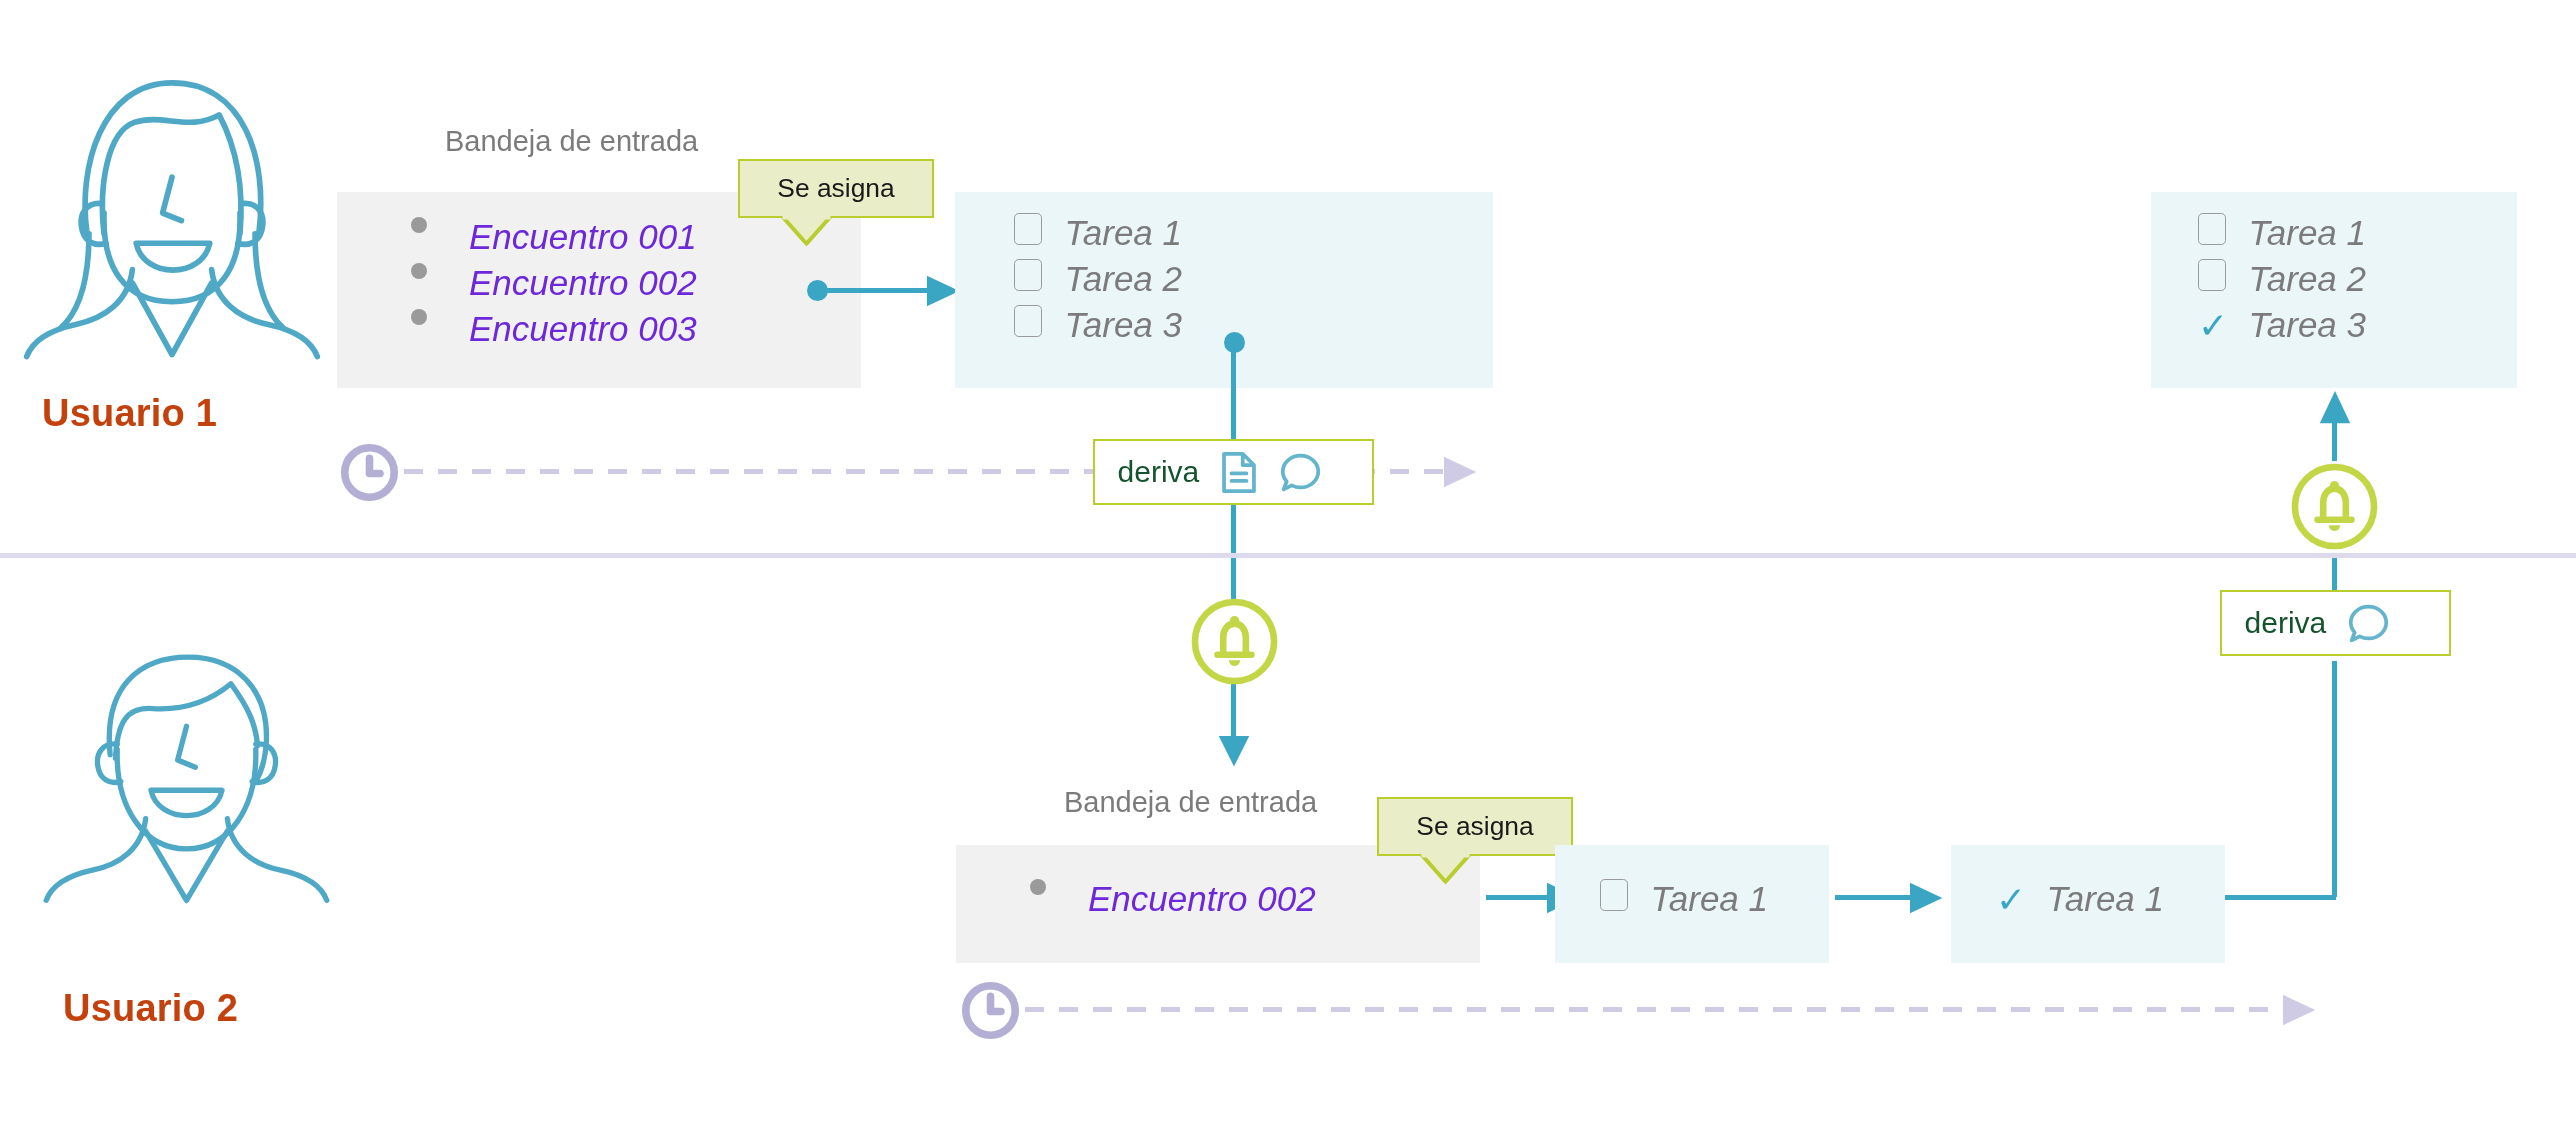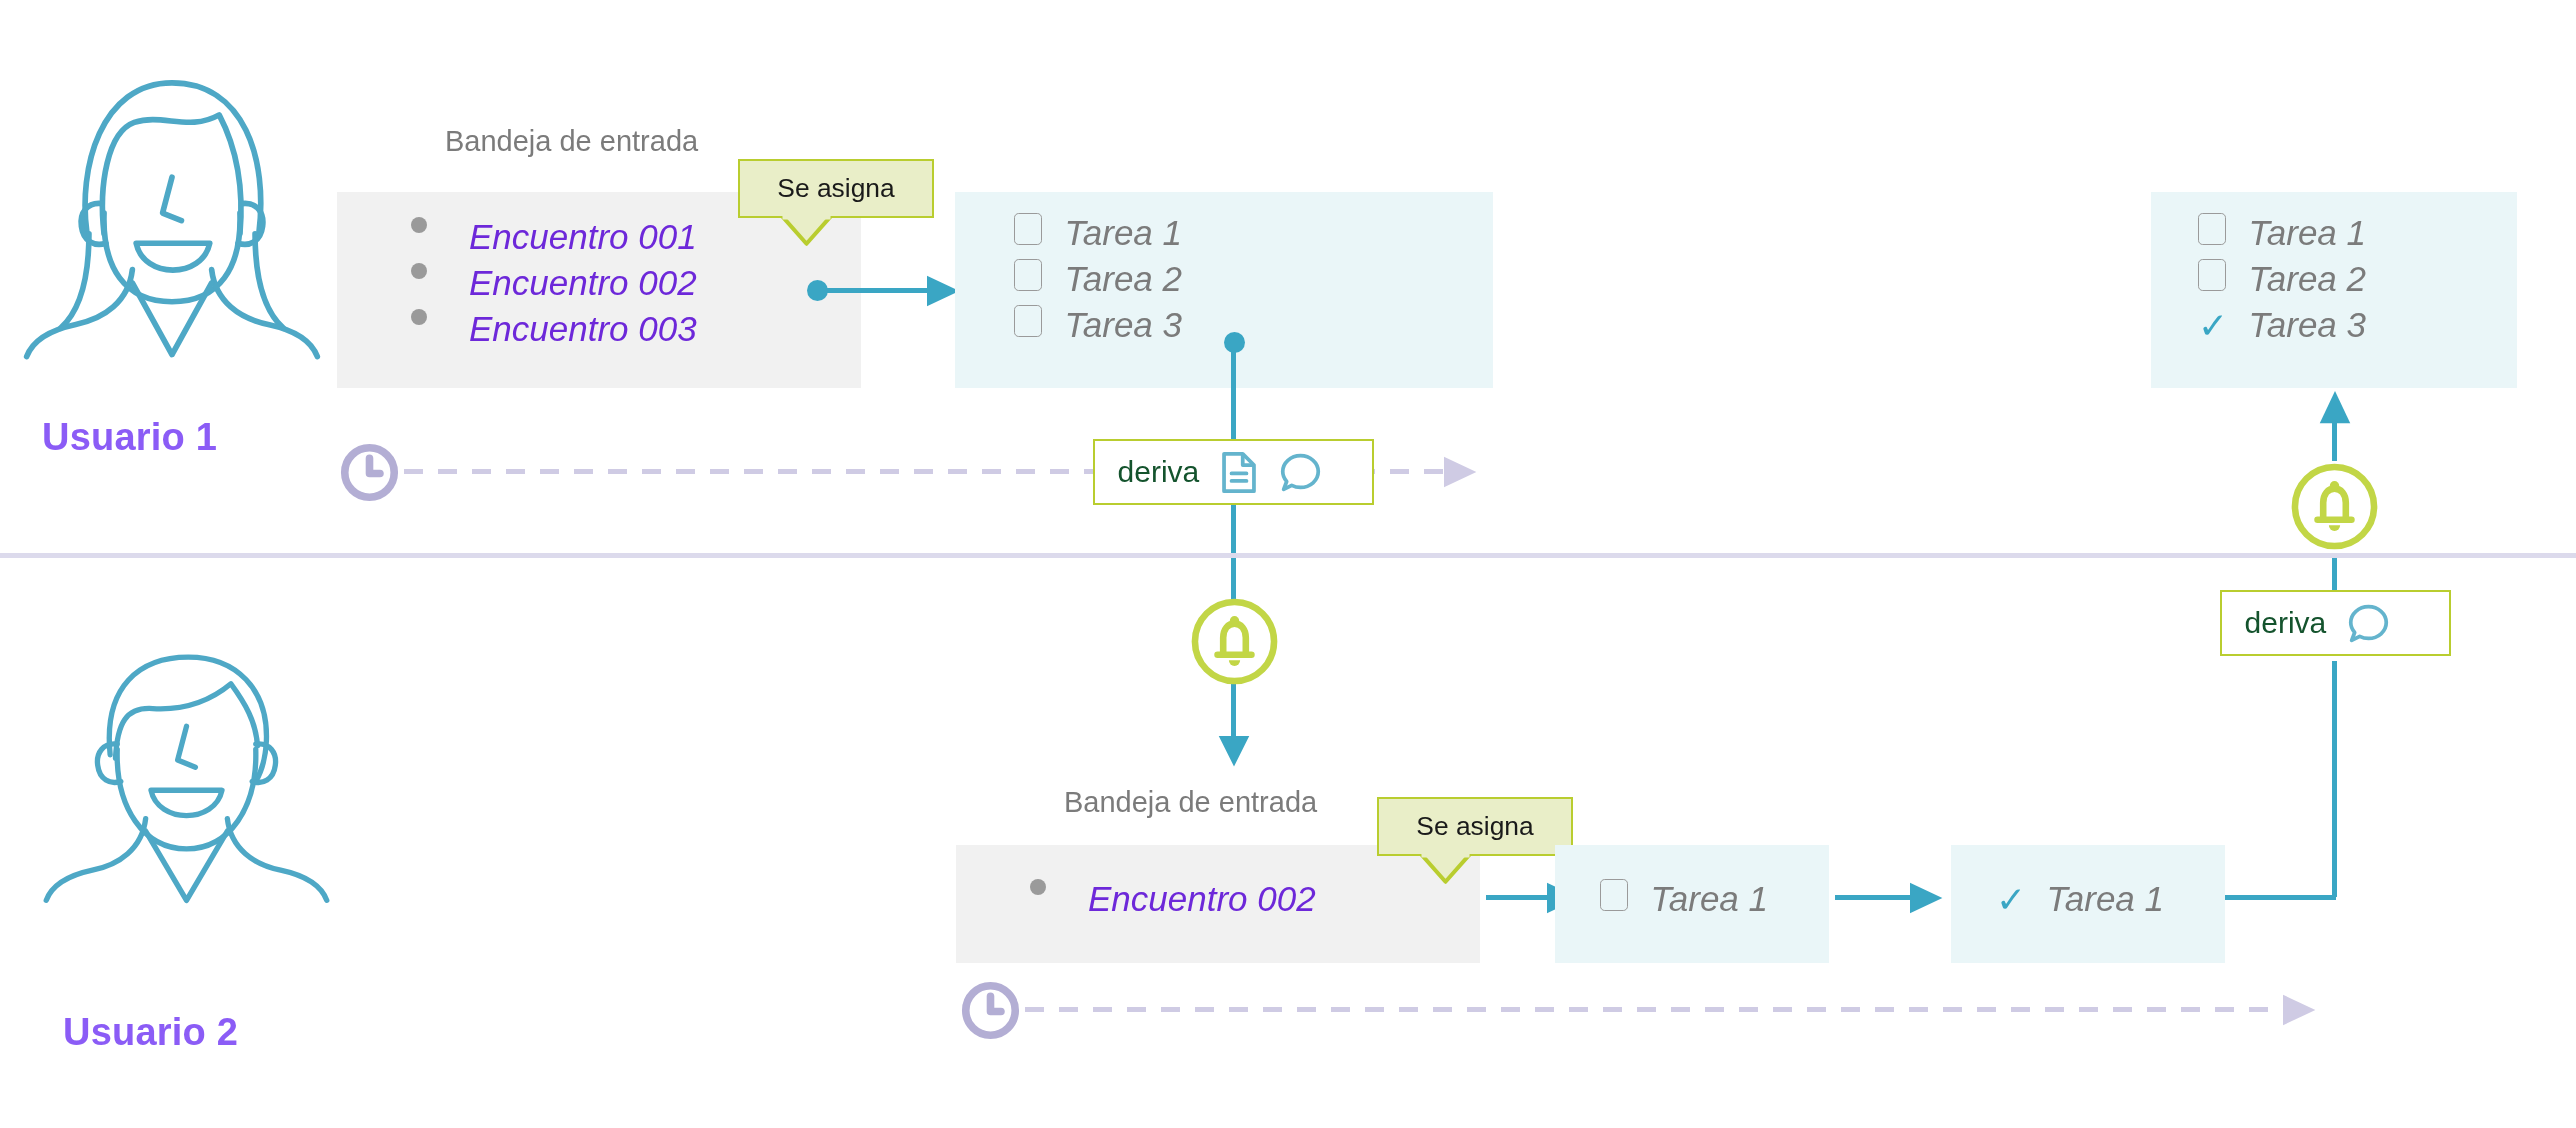--- a/index.html
+++ b/index.html
@@ -9,22 +9,22 @@
     font-family:"Liberation Sans","DejaVu Sans",sans-serif;
     -webkit-font-smoothing:antialiased;
   }
   .stage{position:absolute;left:0;top:0;width:2576px;height:1129px;}
   .abs{position:absolute;}
 
   
   .avatar{position:absolute;}
   .avatar svg{display:block;}
   .user-label{
-    position:absolute;color:#8b5cf6;font-weight:bold;letter-spacing:0.2px;
-    font-size:38px;line-height:1;white-space:nowrap;margin-top:24px;
+    position:absolute;color:#c2410c;font-weight:bold;letter-spacing:0.2px;
+    font-size:38px;line-height:1;white-space:nowrap;
   }
 
   
   .divider{
     position:absolute;left:0;top:553px;width:2576px;height:4.7px;
     background:#dcdaec;
   }
 
   
   .inbox{

